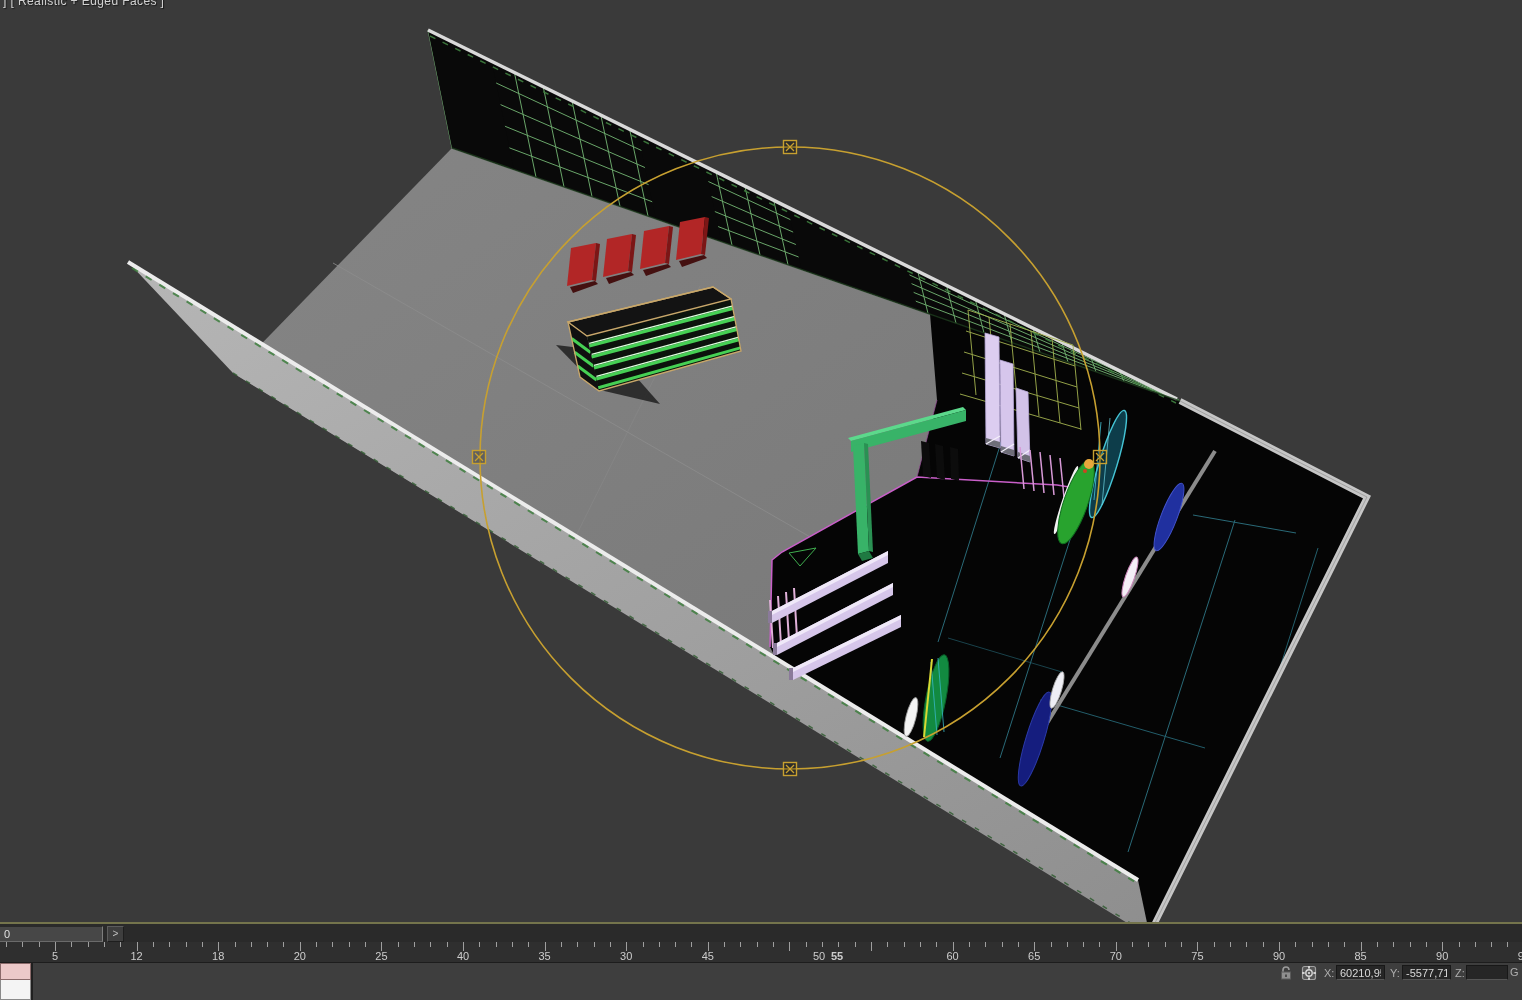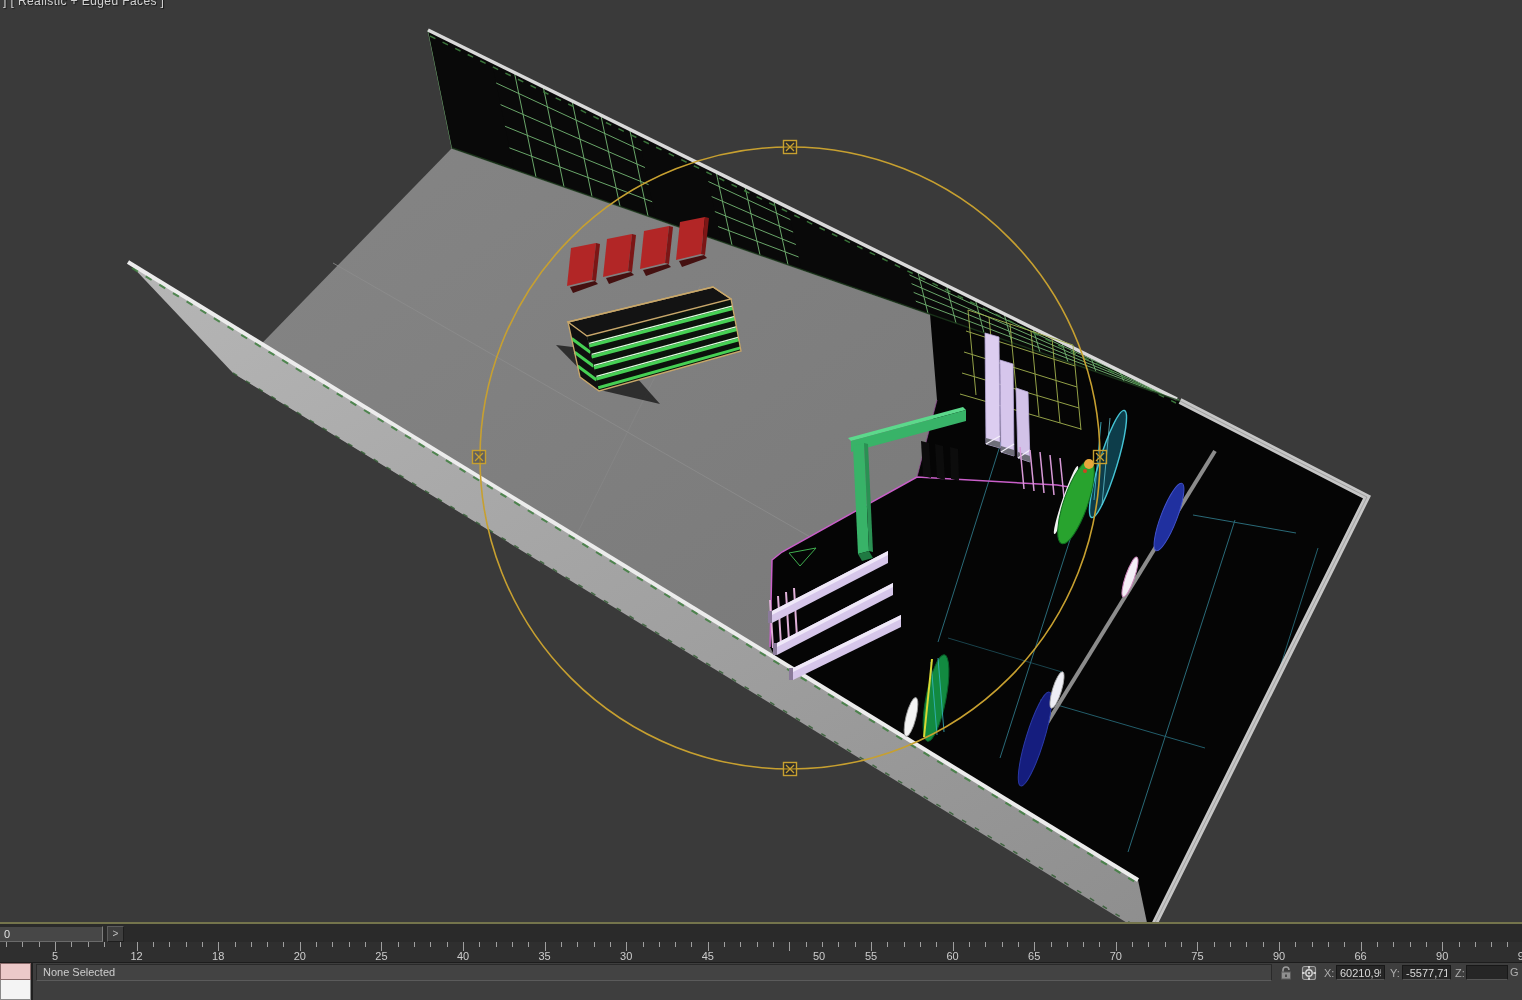--- a/index.html
+++ b/index.html
@@ -449,39 +449,38 @@
         <div class="tick-label" style="left: 55px;">5</div>
         <div class="tick-label" style="left: 136.6px;">12</div>
         <div class="tick-label" style="left: 218.2px;">18</div>
         <div class="tick-label" style="left: 299.8px;">20</div>
         <div class="tick-label" style="left: 381.4px;">25</div>
         <div class="tick-label" style="left: 463px;">40</div>
         <div class="tick-label" style="left: 544.6px; text-align: center;">35</div>
         <div class="tick-label" style="left: 626.2px;">30</div>
         <div class="tick-label" style="left: 707.8px;">45</div>
         <div class="tick-label" style="left: 819px;">50</div>
-        <div class="tick-label" style="left: 871px;">55</div>
+        <div class="tick-label" style="left: 837px; font-weight: bold;">55</div>
         <div class="tick-label" style="left: 952.6px;">60</div>
         <div class="tick-label" style="left: 1034.2px;">65</div>
         <div class="tick-label" style="left: 1115.8px;">70</div>
         <div class="tick-label" style="left: 1197.4px;">75</div>
         <div class="tick-label" style="left: 1279px;">90</div>
-        <div class="tick-label" style="left: 1360.6px;">66</div>
+        <div class="tick-label" style="left: 1360.6px;">85</div>
         <div class="tick-label" style="left: 1442.2px;">90</div>
         <div class="tick-label" style="left: 1523.8px;">95</div>
       </div>
   </div>
 
   <div class="statusbar">
     <div class="mini-listener">
       <div class="ml-pink"></div>
       <div class="ml-white"></div>
     </div>
 
-    <div class="status-field">None Selected</div>
 
     <svg class="sb-icon" style="left:1279px;" width="14" height="16">
       <path d="M4,7 V5 a3,3 0 0 1 6,0" fill="none" stroke="#9c9c9c" stroke-width="1.6"></path>
       <rect x="2.5" y="7" width="9" height="7" fill="#8f8f8f" stroke="#5a5a5a" stroke-width="1"></rect>
       <rect x="6" y="9.5" width="2" height="2.5" fill="#4a4a4a"></rect>
     </svg>
 
     <svg class="sb-icon" style="left:1301px;" width="16" height="16">
       <rect x="1.5" y="1.5" width="13" height="13" fill="#565656" stroke="#a0a0a0" stroke-width="1.2" rx="2"></rect>
       <circle cx="8" cy="8" r="3.2" fill="none" stroke="#d8d8d8" stroke-width="1.4"></circle>

